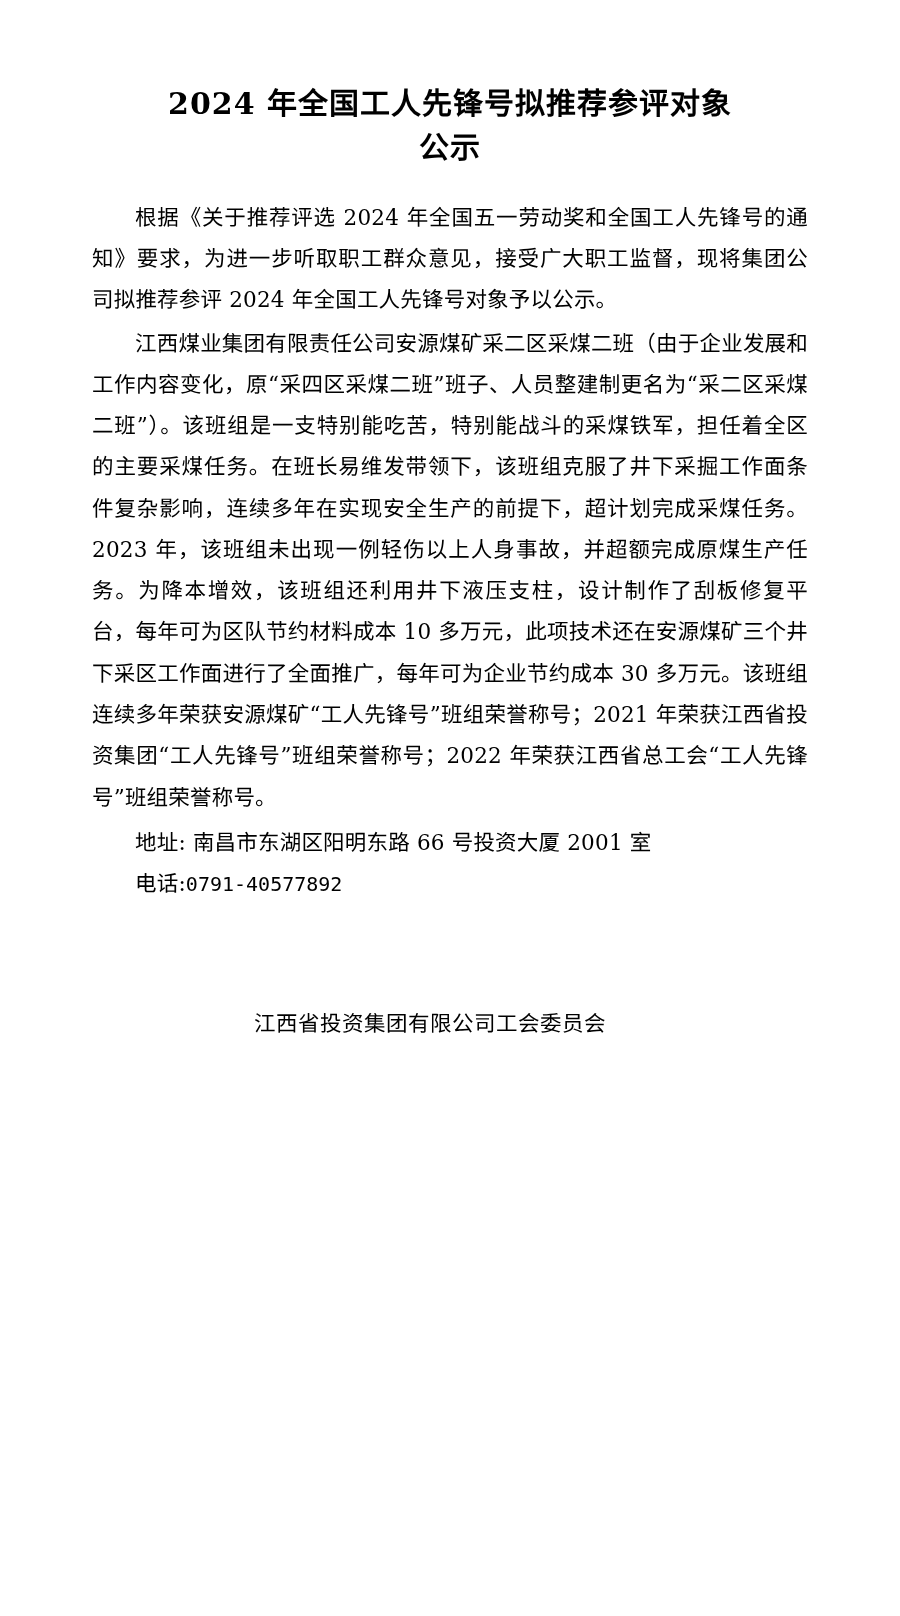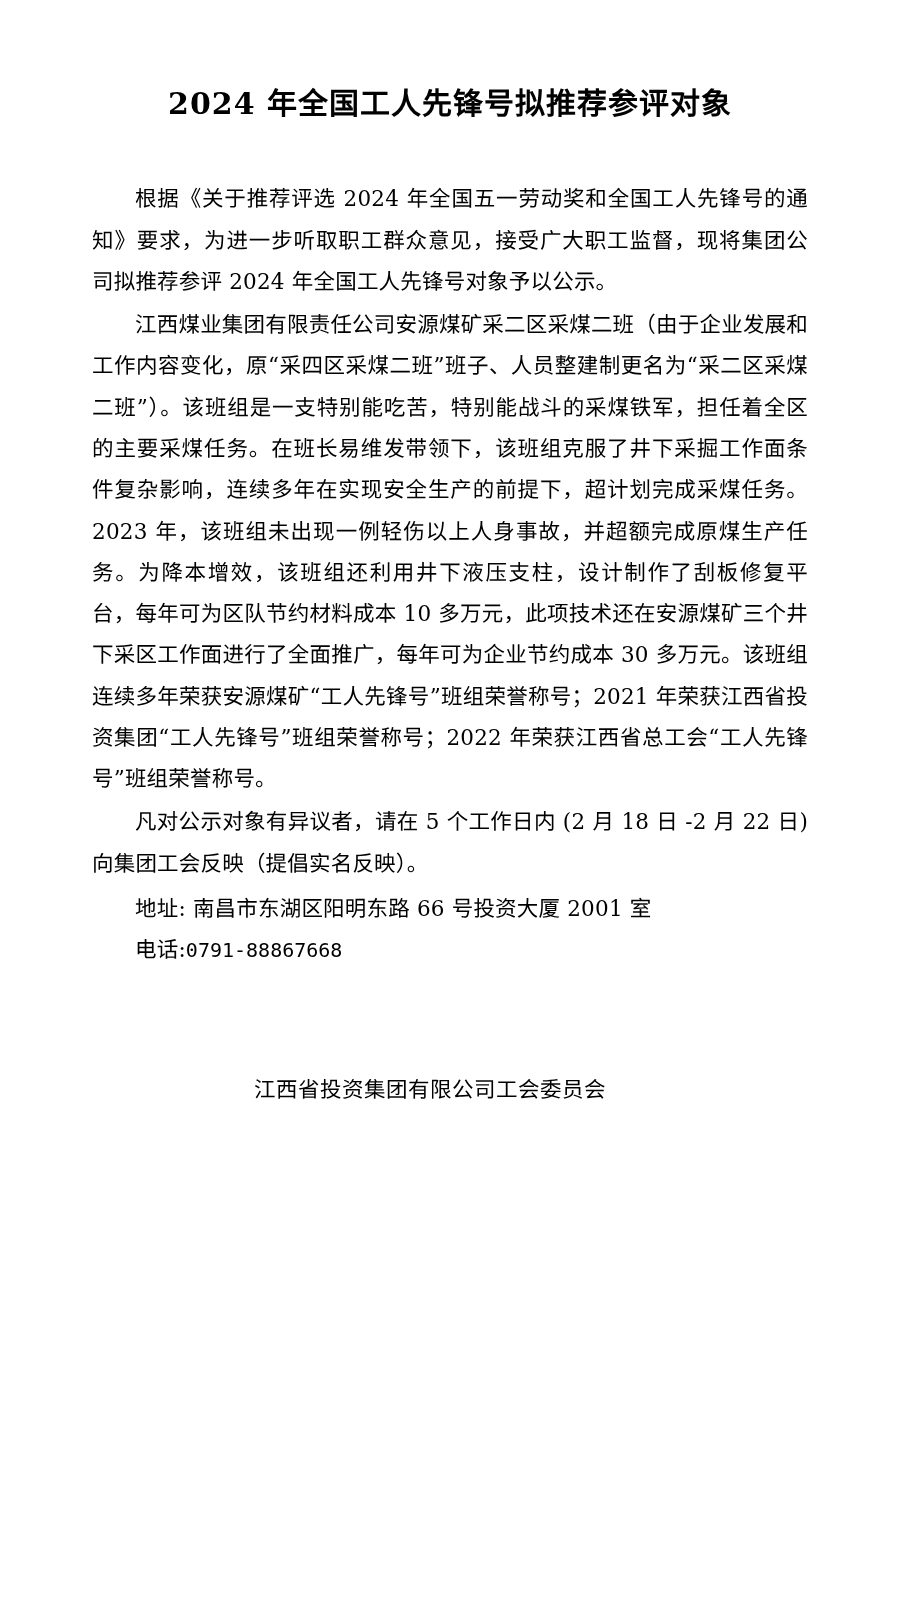--- a/index.html
+++ b/index.html
@@ -24,21 +24,21 @@
   .doc-title {
     text-align: center;
     font-size: 30px;
     font-weight: bold;
     line-height: 1.48;
     letter-spacing: 1px;
     margin: 18px 36px 0 36px;
     font-family: "DejaVu Serif", "Liberation Serif", serif;
   }
   .body-block {
-    margin-top: 52px;
+    margin-top: 26px;
   }
   p.para {
     font-size: 21.5px;
     line-height: 1.92;
     margin: 0 0 2px 0;
     text-align: justify;
     text-justify: inter-ideograph;
     letter-spacing: 0.2px;
   }
   p.indent {
@@ -77,33 +77,33 @@
     margin-top: 4px;
   }
 </style>
 </head>
 <body>
 
 <div class="page">
 
   <div class="doc-title">
     <div>2024 年全国工人先锋号拟推荐参评对象</div>
+    <div>公示</div>
   </div>
 
   <div class="body-block">
 
     <p class="para indent">根据《关于推荐评选 2024 年全国五一劳动奖和全国工人先锋号的通知》要求，为进一步听取职工群众意见，接受广大职工监督，现将集团公司拟推荐参评 2024 年全国工人先锋号对象予以公示。</p>
 
     <p class="para indent"><span class="bold-lead">江西煤业集团有限责任公司安源煤矿采二区采煤二班</span><span>（由于企业发展和工作内容变化，原“采四区采煤二班”班子、人员整建制更名为“采二区采煤二班”）。该班组是一支特别能吃苦，特别能战斗的采煤铁军，担任着全区的主要采煤任务。在班长易维发带领下，该班组克服了井下采掘工作面条件复杂影响，连续多年在实现安全生产的前提下，超计划完成采煤任务。2023 年，该班组未出现一例轻伤以上人身事故，并超额完成原煤生产任务。为降本增效，该班组还利用井下液压支柱，设计制作了刮板修复平台，每年可为区队节约材料成本 10 多万元，此项技术还在安源煤矿三个井下采区工作面进行了全面推广，每年可为企业节约成本 30 多万元。该班组连续多年荣获安源煤矿“工人先锋号”班组荣誉称号；2021 年荣获江西省投资集团“工人先锋号”班组荣誉称号；2022 年荣获江西省总工会“工人先锋号”班组荣誉称号。</span></p>
 
-    <p class="para indent">凡对公示对象有异议者，请在 5 个工作日内 (2 月 18 日 -2 月 22 日) 向集团工会反映（提倡实名反映）。</p>
 
     <div class="contact-block">
       <p class="contact-line">地址: 南昌市东湖区阳明东路 66 号投资大厦 2001 室</p>
-      <p class="contact-line"><span>电话:</span><span class="mono">0791-88867668</span></p>
+      <p class="contact-line"><span>电话:</span><span class="mono">0791-40577892</span></p>
     </div>
 
   </div>
 
   <div class="signature">
     <p>江西省投资集团有限公司工会委员会</p>
   </div>
 
 </div>
 

